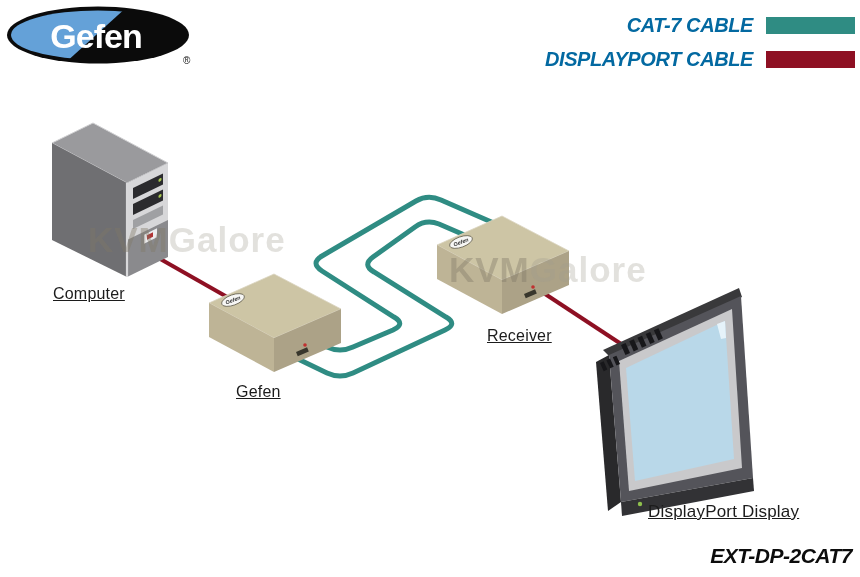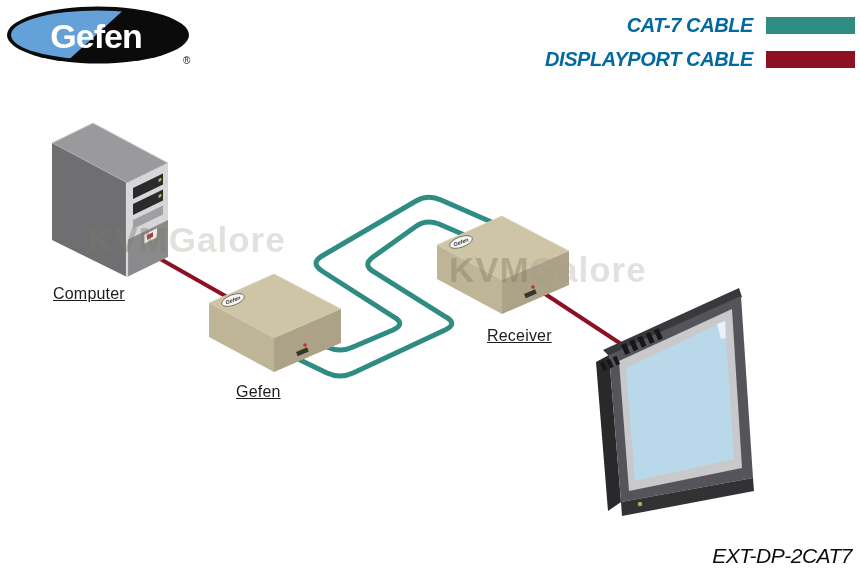--- a/index.html
+++ b/index.html
@@ -14,21 +14,21 @@
   .legend-row{display:flex;align-items:center;gap:13px;}
   .legend-label{font-style:italic;font-weight:700;font-size:20px;letter-spacing:-0.4px;color:#0369a1;white-space:nowrap;}
   .legend-swatch{width:89px;height:17px;display:inline-block;}
   
   .dev-label{position:absolute;font-size:16px;color:#1c1c1c;letter-spacing:0.2px;white-space:nowrap;text-decoration:underline;}
   .lbl-computer{left:53px;top:285px;}
   .lbl-sender{left:236px;top:383px;}
   .lbl-receiver{left:487px;top:327px;}
   .lbl-display{left:648px;top:502px;font-size:17px;}
   
-  .model{position:absolute;right:8px;top:544px;font-style:italic;font-weight:400;font-size:21px;
+  .model{position:absolute;right:8px;top:544px;font-style:italic;font-weight:700;font-size:21px;
          letter-spacing:-0.5px;color:#0c0c0c;margin-left:30px;}
   
   .watermark{position:absolute;font-size:35px;letter-spacing:1px;pointer-events:none;white-space:nowrap;}
   .wm-1{left:88px;top:220px;}
   .wm-2{left:449px;top:250px;}
   .wm-bold{font-weight:700;color:rgba(128,120,102,0.40);}
   .wm-light{font-weight:700;color:rgba(160,154,142,0.30);}
 </style>
 </head>
 <body>
@@ -133,19 +133,20 @@
     </div>
     <div class="legend-row">
       <span class="legend-label">DISPLAYPORT CABLE</span>
       <span class="legend-swatch" style="background: rgb(142, 16, 35);"></span>
     </div>
   </div>
 
   <div class="dev-label lbl-computer">Computer</div>
   <div class="dev-label lbl-sender">Gefen</div>
   <div class="dev-label lbl-receiver">Receiver</div>
+  <div class="dev-label lbl-display">DisplayPort Display</div>
 
   <div class="watermark wm-1"><span class="wm-bold">KVM</span><span class="wm-light">Galore</span></div>
   <div class="watermark wm-2"><span class="wm-bold">KVM</span><span class="wm-light">Galore</span></div>
 
   <div class="model">EXT-DP-2CAT7</div>
 
 </div>
 
 </body></html>

